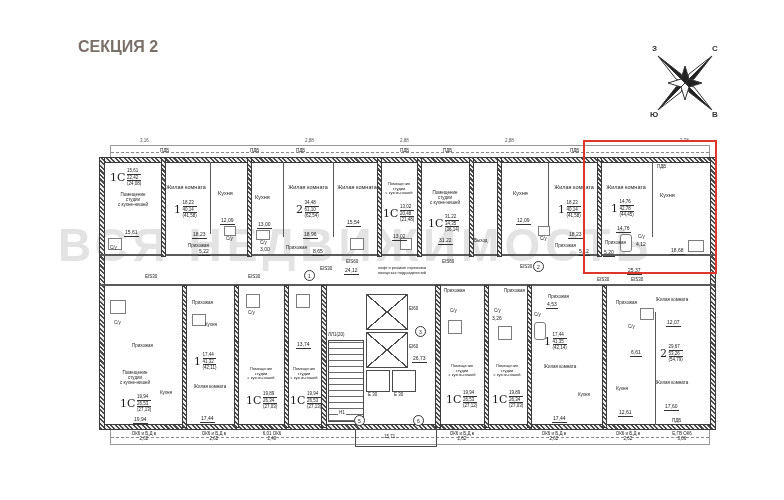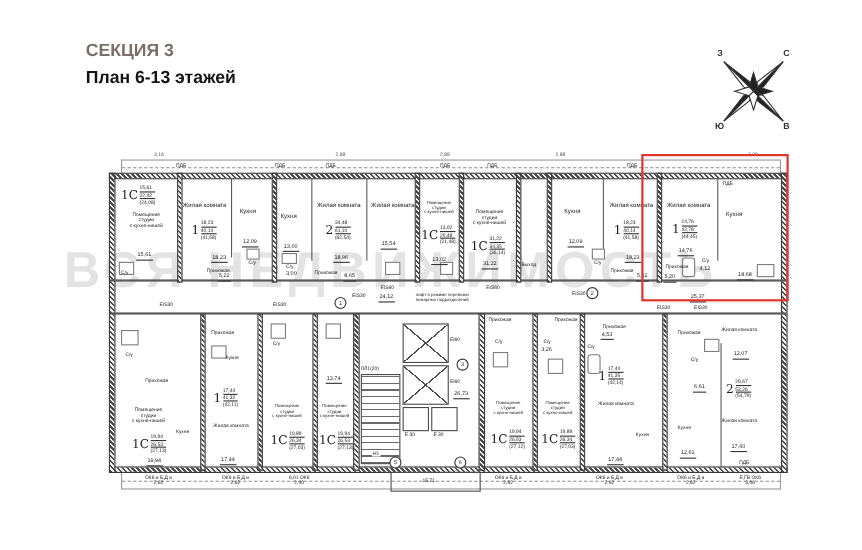--- a/index.html
+++ b/index.html
@@ -41,22 +41,21 @@
      display:flex;align-items:center;justify-content:center;font-size:5px;background:#fff;z-index:3;}
   .hl{position:absolute;border:2px solid #e0352b;z-index:6;background:transparent;}
   .compass{position:absolute;left:648px;top:46px;width:74px;height:74px;z-index:2;}
   .cletter{position:absolute;font-size:8px;font-weight:bold;color:#333;z-index:3;}
 </style>
 </head>
 <body>
 
 <div class="page">
 
-  <div class="h-section">СЕКЦИЯ 3</div>
-  <div class="h-plan">План 6-13 этажей</div>
+  <div class="h-section">СЕКЦИЯ 2</div>
 
   <svg class="compass" viewBox="0 0 74 74">
     <g stroke="#333" fill="#222">
       <polygon points="37,37 10,10 33,28" fill="#222"></polygon>
       <polygon points="37,37 10,10 28,33" fill="#fff"></polygon>
       <polygon points="37,37 64,10 41,28" fill="#fff"></polygon>
       <polygon points="37,37 64,10 46,33" fill="#222"></polygon>
       <polygon points="37,37 64,64 41,46" fill="#222"></polygon>
       <polygon points="37,37 64,64 46,41" fill="#fff"></polygon>
       <polygon points="37,37 10,64 33,46" fill="#fff"></polygon>

